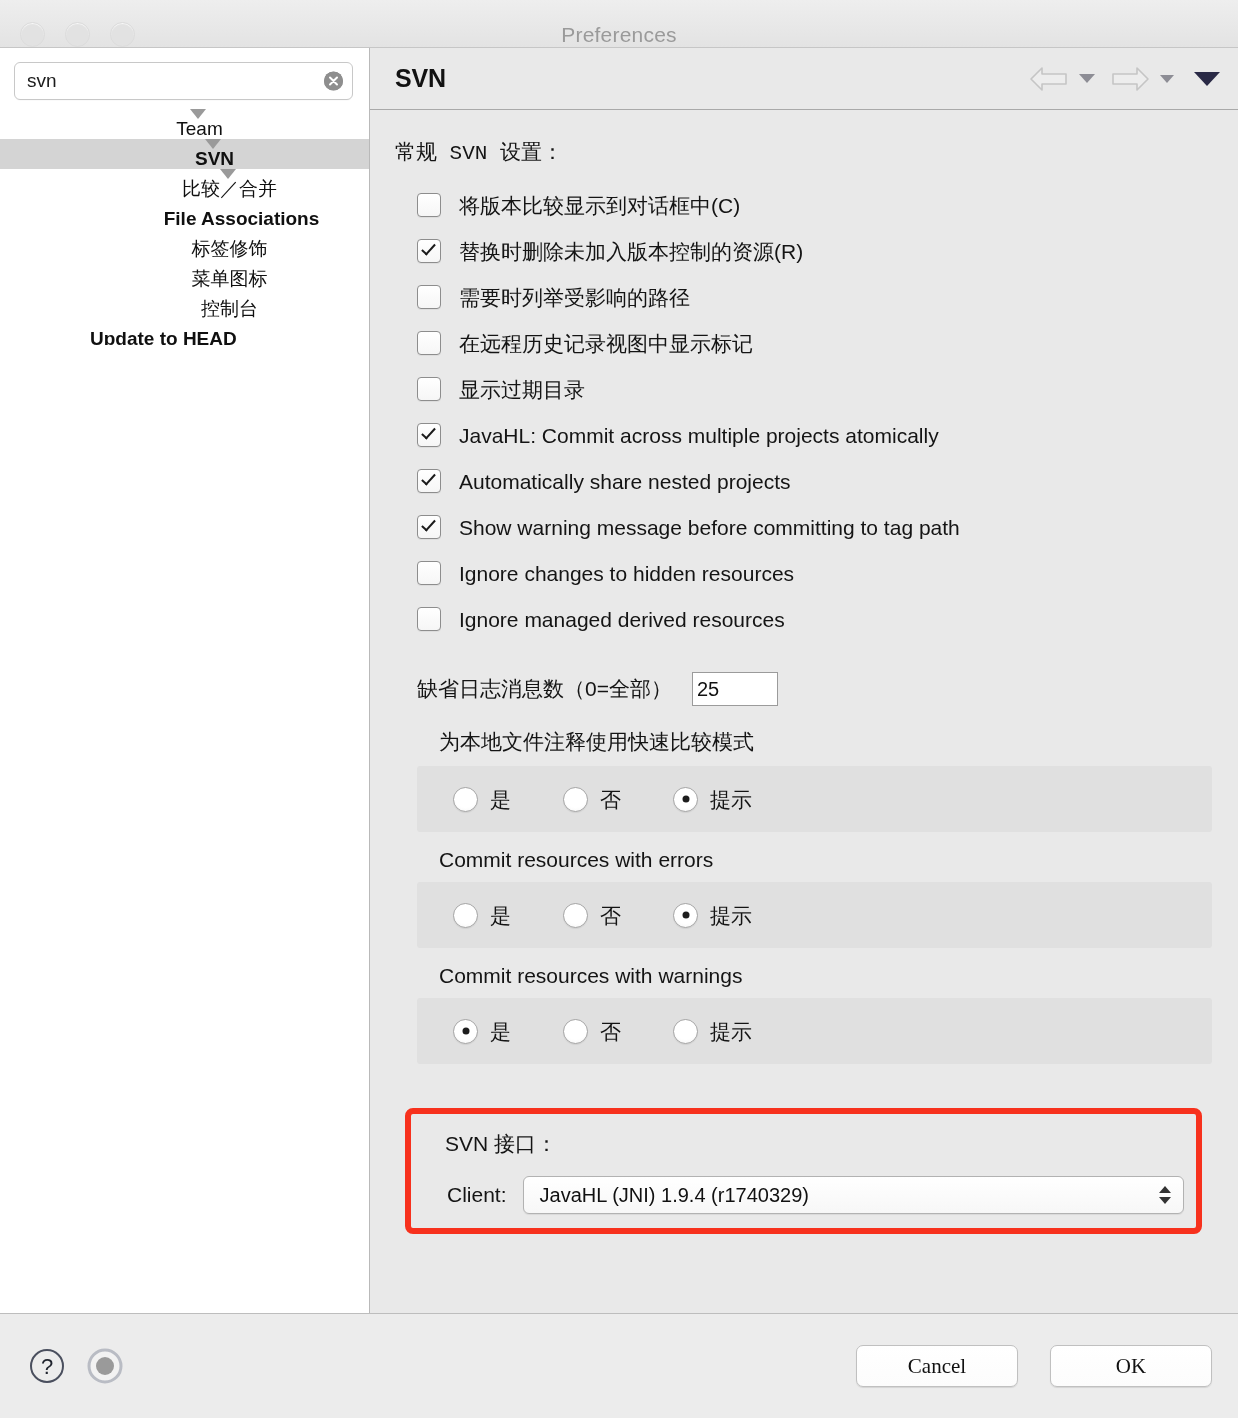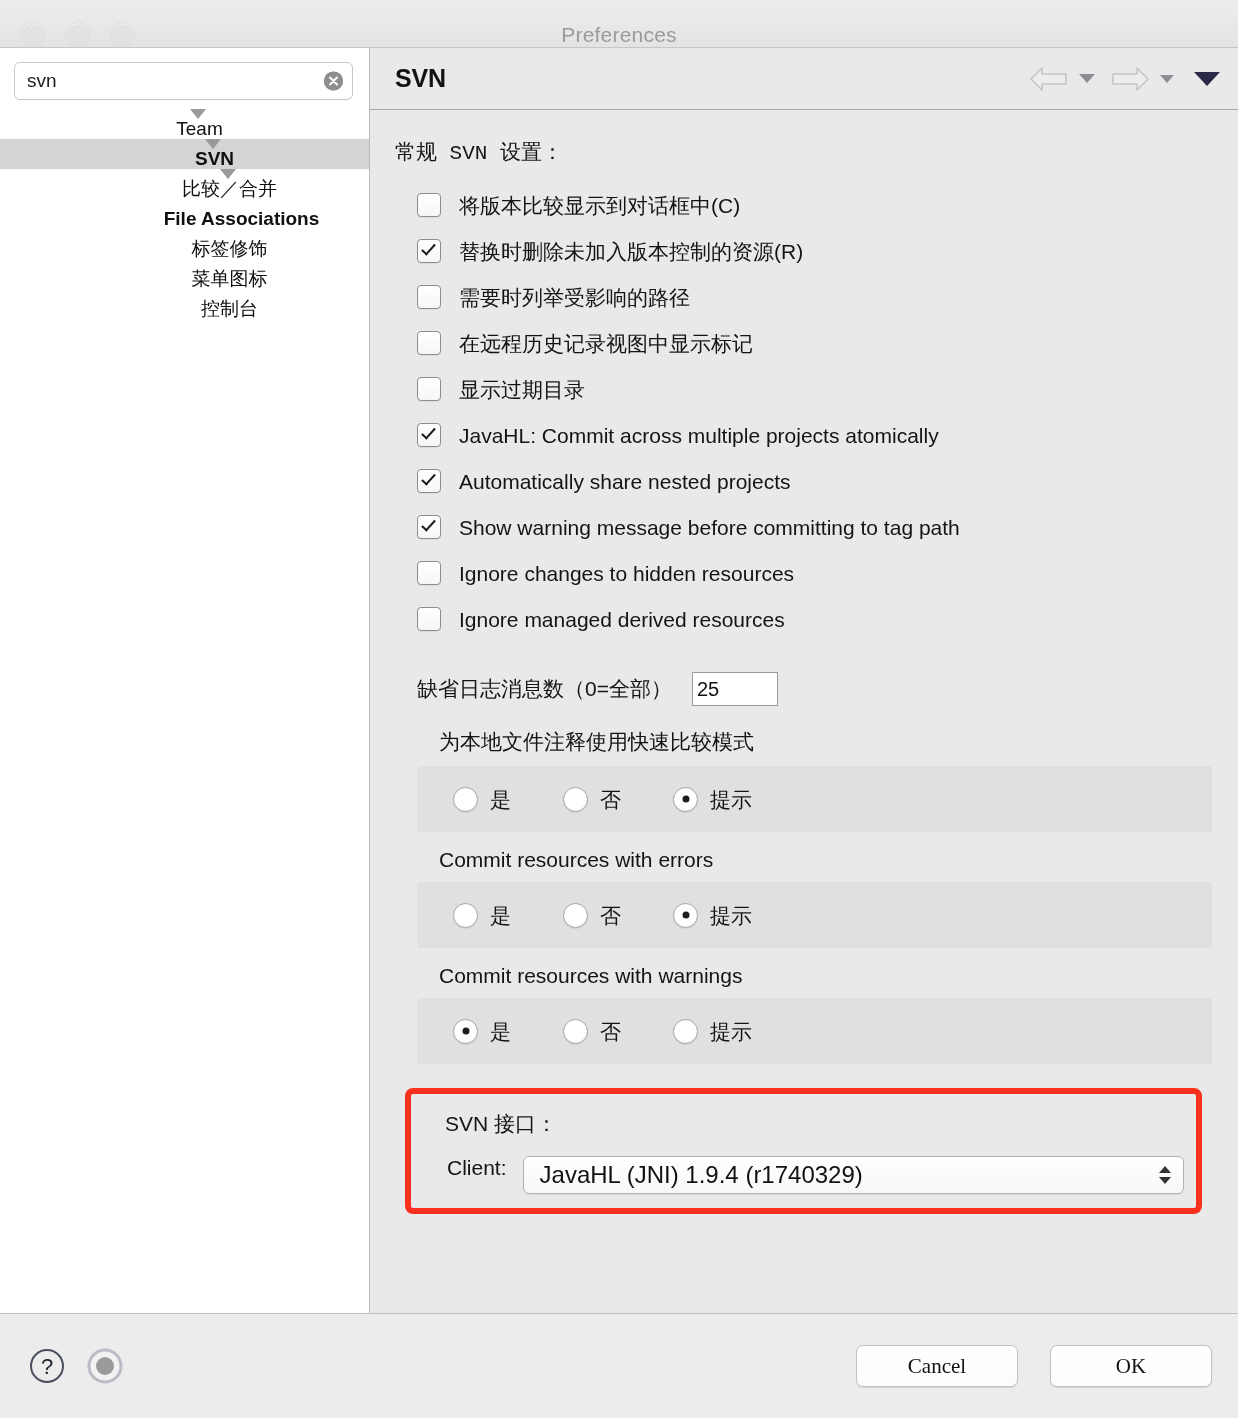--- a/index.html
+++ b/index.html
@@ -319,36 +319,37 @@
     background: #1d1d1d;
   }
   .rb-label {
     font-size: 21px;
     color: #141414;
     line-height: 1;
   }
 
   
   #svn-interface-wrap {
-    margin-top: 24px;
+    margin-top: 44px;
     margin-left: 10px;
     margin-right: 12px;
     border: 6px solid #f7311d;
     border-radius: 8px;
     padding: 10px 12px 14px 12px;
   }
   #svn-interface-title {
     font-size: 21px;
     color: #141414;
     padding-left: 22px;
     padding-top: 6px;
     padding-bottom: 12px;
   }
   #client-row {
     display: flex;
+    align-items: center;
     padding-left: 24px;
     padding-top: 6px;
   }
   #client-label {
     font-size: 21px;
     color: #141414;
     margin-right: 16px;
   }
   #client-select {
     position: relative;
@@ -356,21 +357,21 @@
     max-width: 666px;
     height: 38px;
     background: linear-gradient(to bottom,#ffffff,#f7f7f7);
     border: 1px solid #b2b2b2;
     border-radius: 6px;
     box-shadow: 0 1px 1px rgba(0,0,0,0.07);
     display: flex;
     align-items: center;
     padding: 0 14px 0 16px;
     box-sizing: border-box;
-    font-size: 24px;
+    font-size: 20px;
     color: #111111;
   }
   #client-stepper {
     position: absolute;
     right: 12px;
     top: 50%;
     transform: translateY(-50%);
     display: flex;
     flex-direction: column;
     align-items: center;
@@ -478,20 +479,24 @@
             <span class="twisty hidden"></span>
             <span class="tree-label">标签修饰</span>
           </div>
           <div class="tree-row indent-2">
             <span class="twisty hidden"></span>
             <span class="tree-label">菜单图标</span>
           </div>
           <div class="tree-row indent-2">
             <span class="twisty hidden"></span>
             <span class="tree-label">控制台</span>
+          </div>
+          <div class="tree-row indent-2 clip-row">
+            <span class="twisty hidden"></span>
+            <span class="tree-label bold">Update to HEAD</span>
           </div>
         </div>
     </div>
 
     <div id="right-panel">
 
       <div id="content-header">
         <div id="content-title">SVN</div>
         <div id="nav-controls">
           <div>

